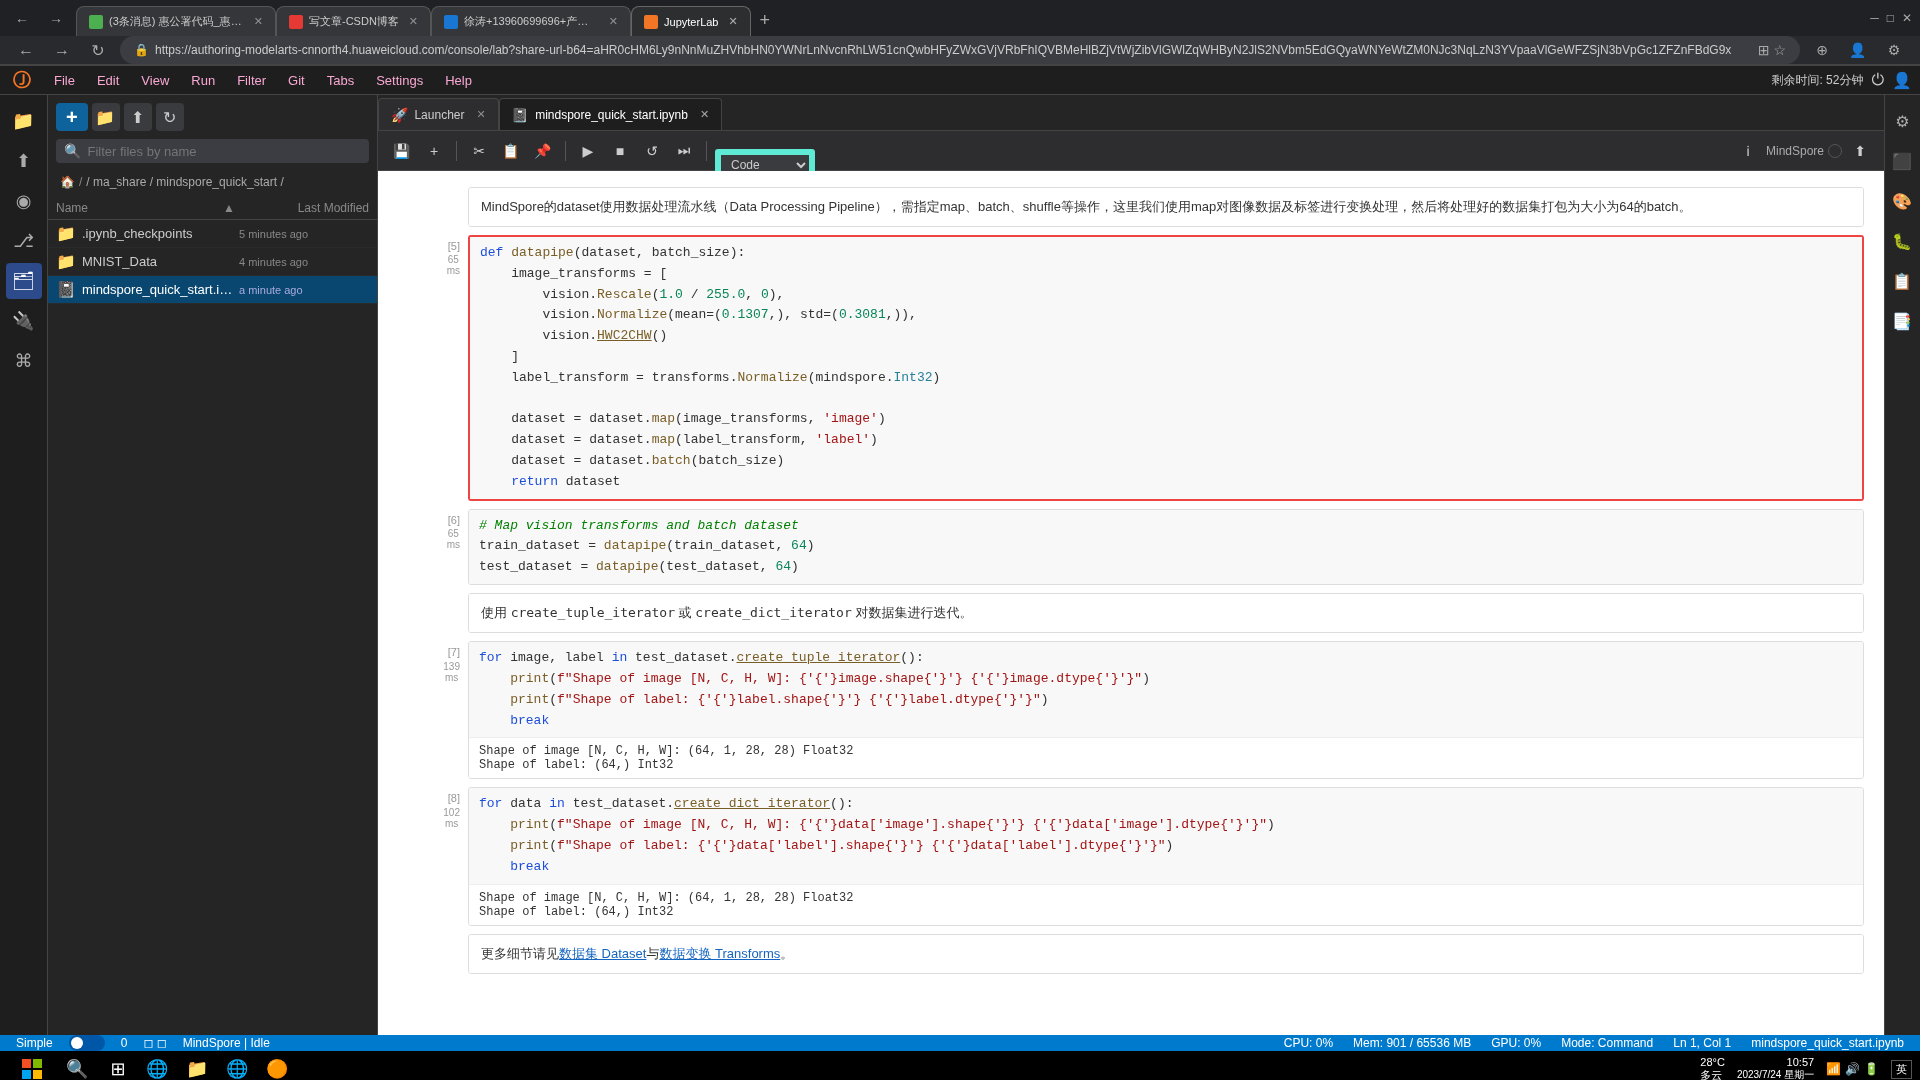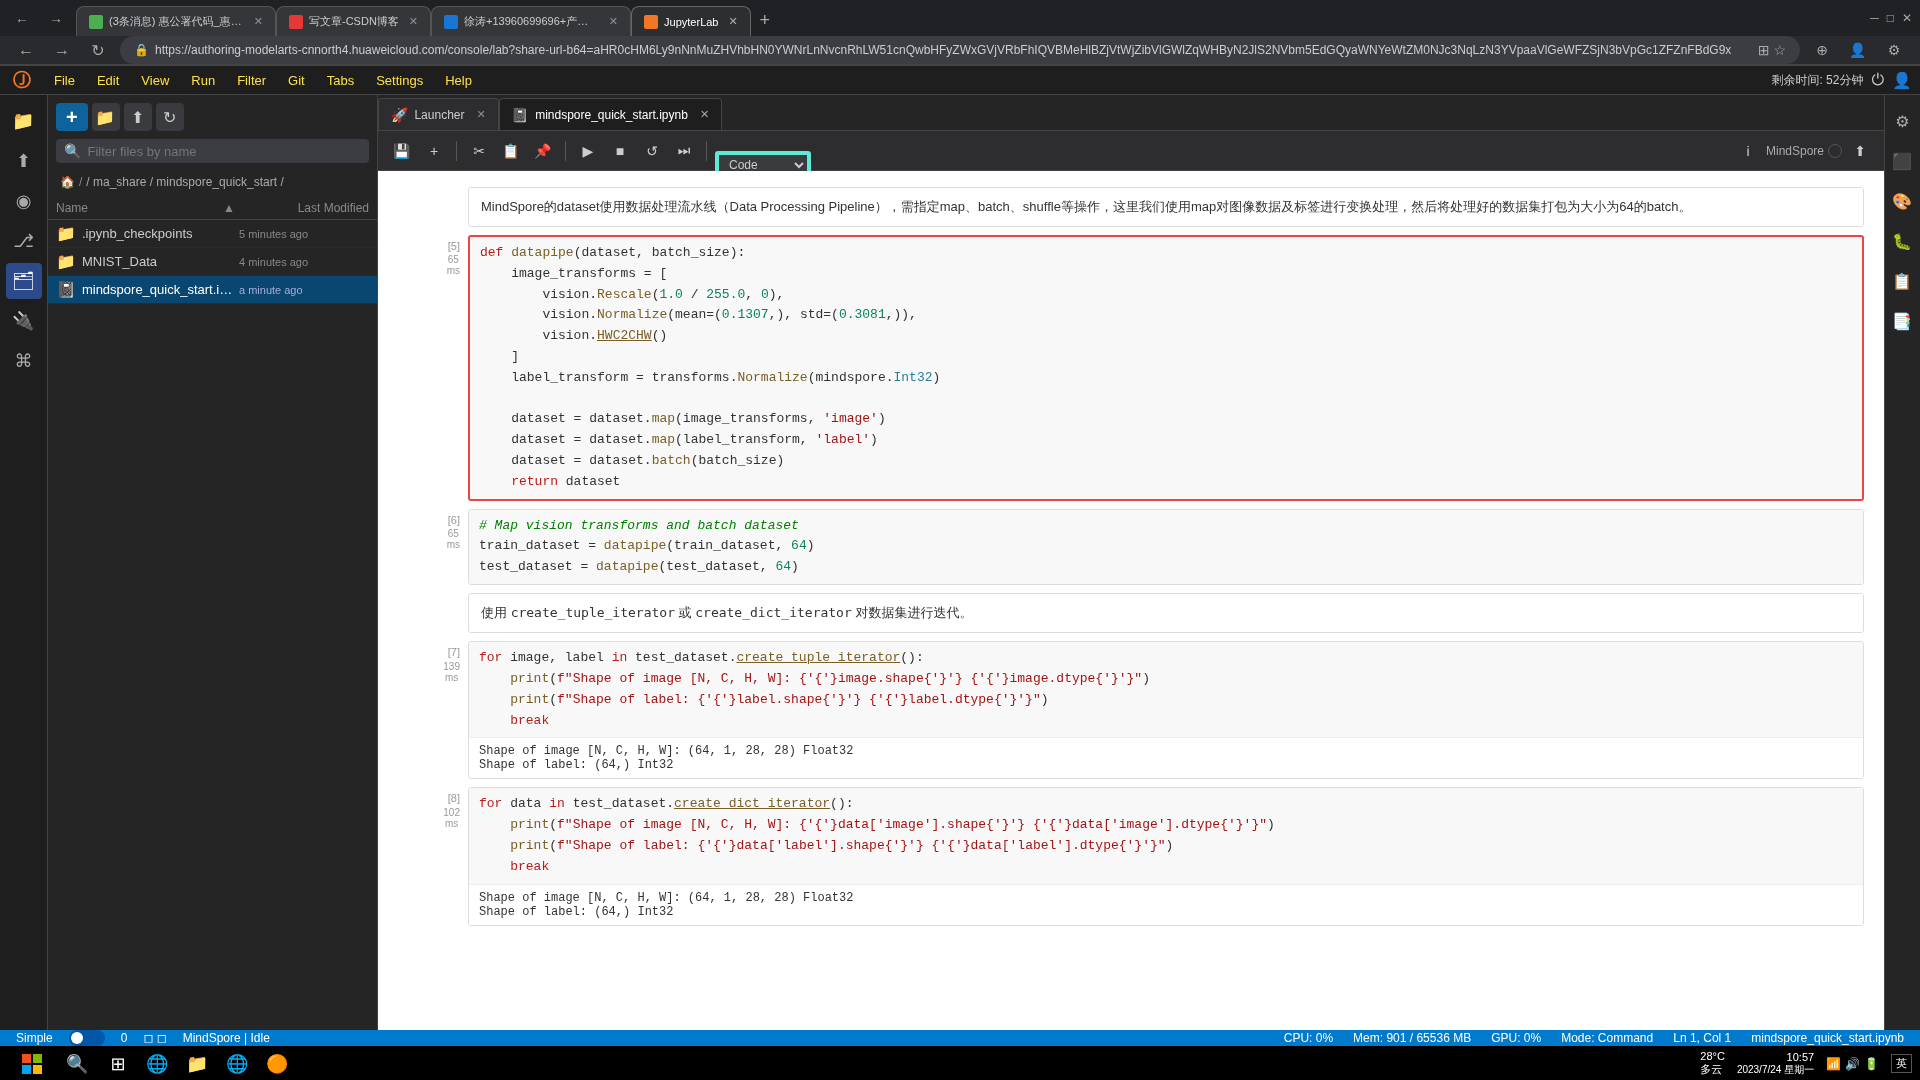--- a/index.html
+++ b/index.html
@@ -296,21 +296,21 @@
       color: #ccc;
       font-size: 14px;
       cursor: pointer;
       display: flex;
       align-items: center;
       justify-content: center;
     }
     .tb-sep { width: 1px; height: 20px; background: #555; margin: 0 4px; }
     .cell-type-select {
       background: #3a3b3f;
-      border: 4px solid #5eead4;
+      border: 6px solid #5eead4;
       color: #ccc;
       padding: 2px 6px;
       border-radius: 3px;
       font-size: 12px;
       cursor: pointer;
       margin-top: 28px;
     }
 
     
     .notebook-content {
@@ -370,21 +370,21 @@
     }
     .markdown-cell {
       background: #fff;
       padding: 8px 12px;
       font-size: 13px;
       color: #333;
       line-height: 1.7;
     }
 
     
-    .kw { color: #b91c1c; }
+    .kw { color: #1d4ed8; }
     .fn { color: #795e26; }
     .st { color: #a31515; }
     .cm { color: #008000; font-style: italic; }
     .num { color: #098658; }
 
     
     .right-sidebar {
       width: 36px;
       background: #252526;
       border-left: 1px solid #444;
@@ -445,21 +445,21 @@
       display: flex;
       align-items: center;
       justify-content: center;
       font-weight: bold;
       color: #f37626;
       font-size: 18px;
     }
     .jl-menu-item {
       padding: 4px 10px;
       font-size: 13px;
-      color: #fde047;
+      color: #f9a8d4;
       cursor: pointer;
       border-radius: 3px;
       text-align: center;
     }
     .jl-time {
       margin-left: auto;
       color: #ccc;
       font-size: 12px;
       display: flex;
       align-items: center;
@@ -763,20 +763,28 @@
           <div class="cell-body">
             <div class="code-cell"><span class="kw">for</span> data <span class="kw">in</span> test_dataset.<span style="text-decoration:underline;color:#795e26;">create_dict_iterator</span>():
     <span style="color:#795e26;">print</span>(<span class="st">f"Shape of image [N, C, H, W]: {'{'}data[<span style="color:#a31515;">'image'</span>].shape{'}'} {'{'}data[<span style="color:#a31515;">'image'</span>].dtype{'}'}"</span>)
     <span style="color:#795e26;">print</span>(<span class="st">f"Shape of label: {'{'}data[<span style="color:#a31515;">'label'</span>].shape{'}'} {'{'}data[<span style="color:#a31515;">'label'</span>].dtype{'}'}"</span>)
     <span class="kw">break</span></div>
             <div class="output-cell">Shape of image [N, C, H, W]: (64, 1, 28, 28) Float32
 Shape of label: (64,) Int32</div>
           </div>
         </div>
 
+        <div class="cell">
+          <div class="cell-gutter"></div>
+          <div class="cell-body">
+            <div class="markdown-cell">
+              更多细节请见<a href="#" style="color:#1565C0;text-decoration:underline;">数据集 Dataset</a>与<a href="#" style="color:#1565C0;text-decoration:underline;">数据变换 Transforms</a>。
+            </div>
+          </div>
+        </div>
 
         <div style="height:80px;"></div>
       </div>
     </div>
 
     <div class="right-sidebar">
       <div class="icon-btn" style="font-size:16px;" title="Settings">⚙</div>
       <div class="icon-btn" style="font-size:16px;" title="Terminal">⬛</div>
       <div class="icon-btn" style="font-size:16px;" title="Palette">🎨</div>
       <div class="icon-btn" style="font-size:16px;" title="Debug">🐛</div>

